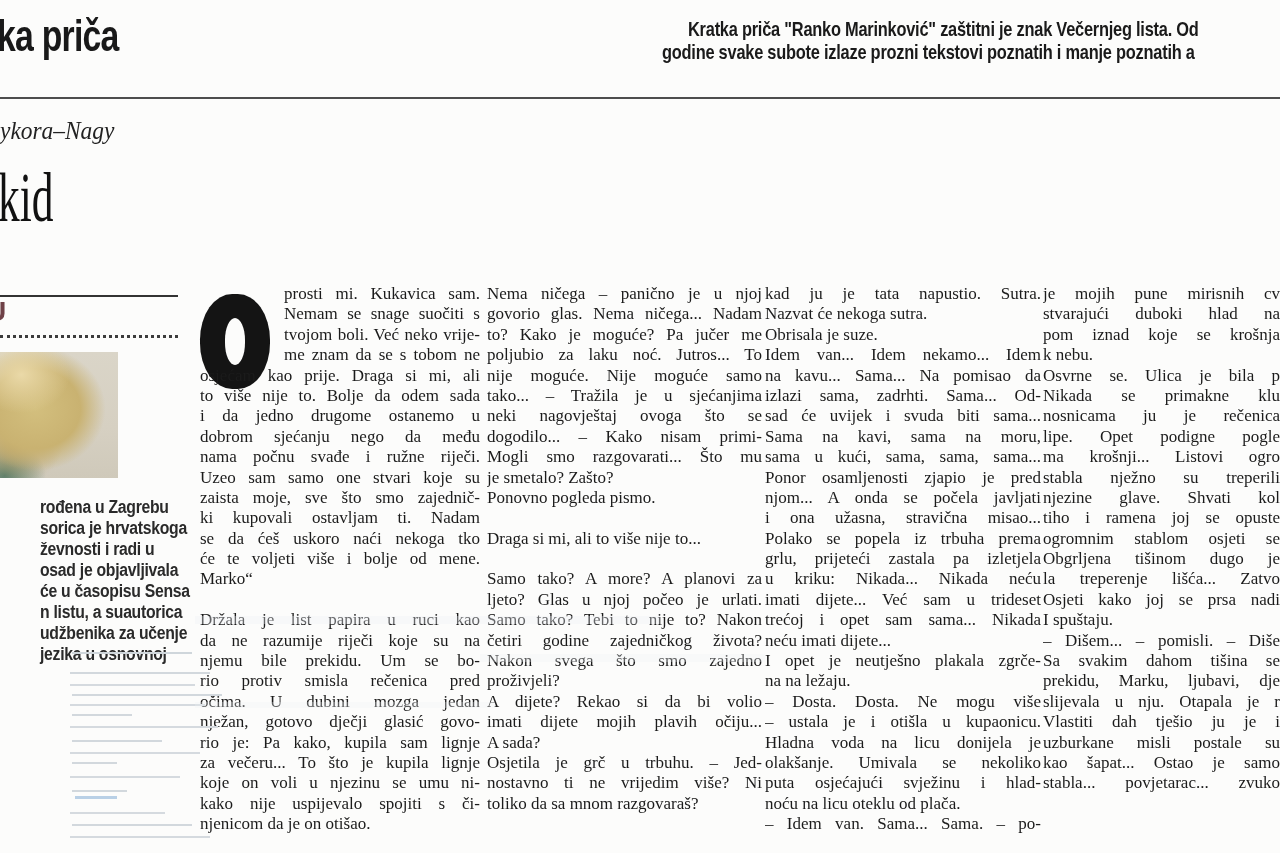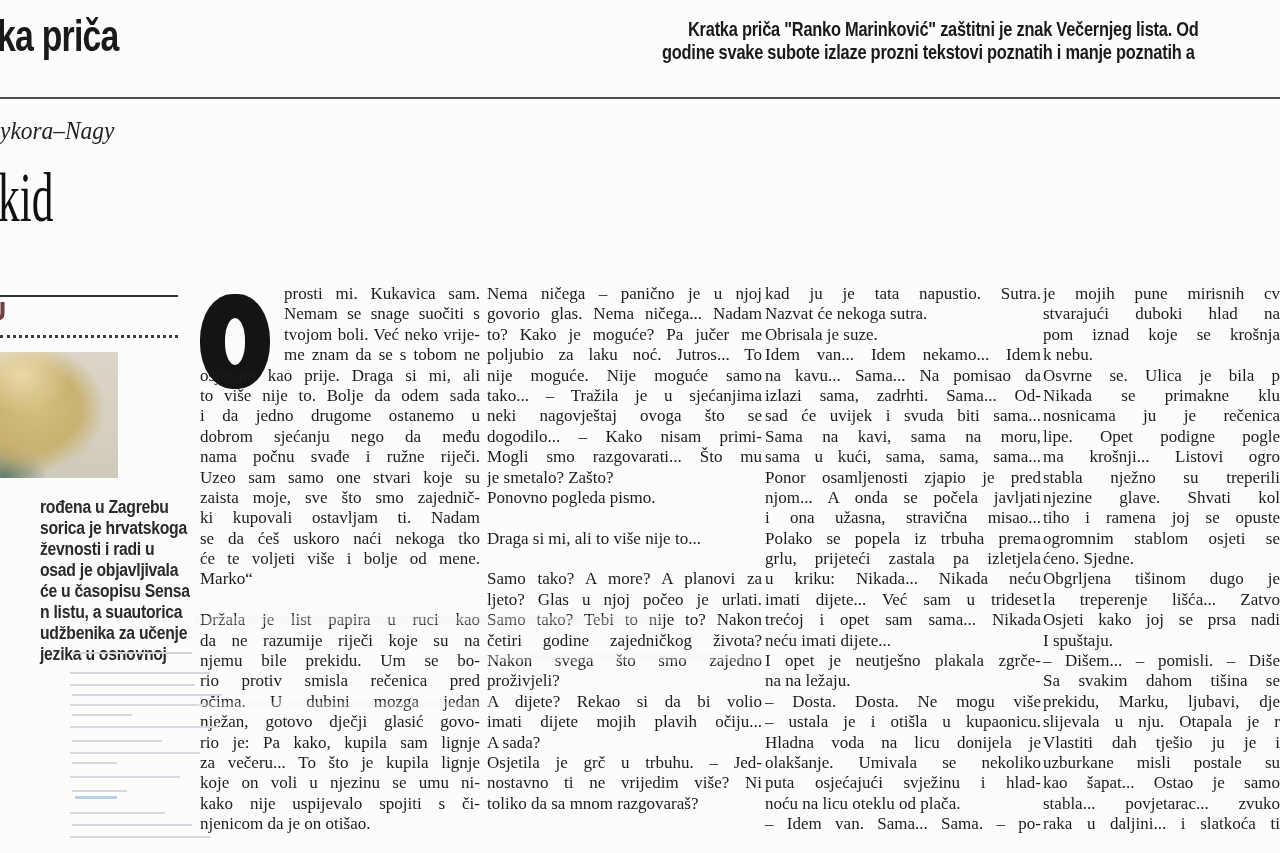--- a/index.html
+++ b/index.html
@@ -217,34 +217,32 @@
       <div class="line">k nebu.</div>
       <div class="line just">Osvrne se. Ulica je bila p</div>
       <div class="line just">Nikada se primakne klu</div>
       <div class="line just">nosnicama ju je rečenica</div>
       <div class="line just">lipe. Opet podigne pogle</div>
       <div class="line just">ma krošnji... Listovi ogro</div>
       <div class="line just">stabla nježno su treperili</div>
       <div class="line just">njezine glave. Shvati kol</div>
       <div class="line just">tiho i ramena joj se opuste</div>
       <div class="line just">ogromnim stablom osjeti se</div>
-      <div class="line">ćeno. Sjedne.</div>
       <div class="line just">Obgrljena tišinom dugo je</div>
       <div class="line just">la treperenje lišća... Zatvo</div>
       <div class="line just">Osjeti kako joj se prsa nadi</div>
       <div class="line">I spuštaju.</div>
       <div class="line just">– Dišem... – pomisli. – Diše</div>
       <div class="line just">Sa svakim dahom tišina se</div>
       <div class="line just">prekidu, Marku, ljubavi, dje</div>
       <div class="line just">slijevala u nju. Otapala je r</div>
       <div class="line just">Vlastiti dah tješio ju je i</div>
       <div class="line just">uzburkane misli postale su</div>
       <div class="line just">kao šapat... Ostao je samo</div>
       <div class="line just">stabla... povjetarac... zvuko</div>
-      <div class="line just">raka u daljini... i slatkoća ti</div>
     </div>
 
   <div id="artifacts">
       <div class="artifact" style="left: 72px; top: 652px; width: 120px; height: 2px; background: rgb(207, 214, 219);"></div>
       <div class="artifact" style="left: 70px; top: 672px; width: 140px; height: 2px; background: rgb(210, 216, 221);"></div>
       <div class="artifact" style="left: 70px; top: 684px; width: 125px; height: 2px; background: rgb(213, 218, 223);"></div>
       <div class="artifact" style="left: 72px; top: 694px; width: 150px; height: 2px; background: rgb(210, 216, 221);"></div>
       <div class="artifact" style="left: 70px; top: 704px; width: 135px; height: 2px; background: rgb(213, 218, 223);"></div>
       <div class="artifact" style="left: 72px; top: 714px; width: 60px; height: 2px; background: rgb(210, 216, 221);"></div>
       <div class="artifact" style="left: 70px; top: 726px; width: 148px; height: 2px; background: rgb(213, 218, 223);"></div>

